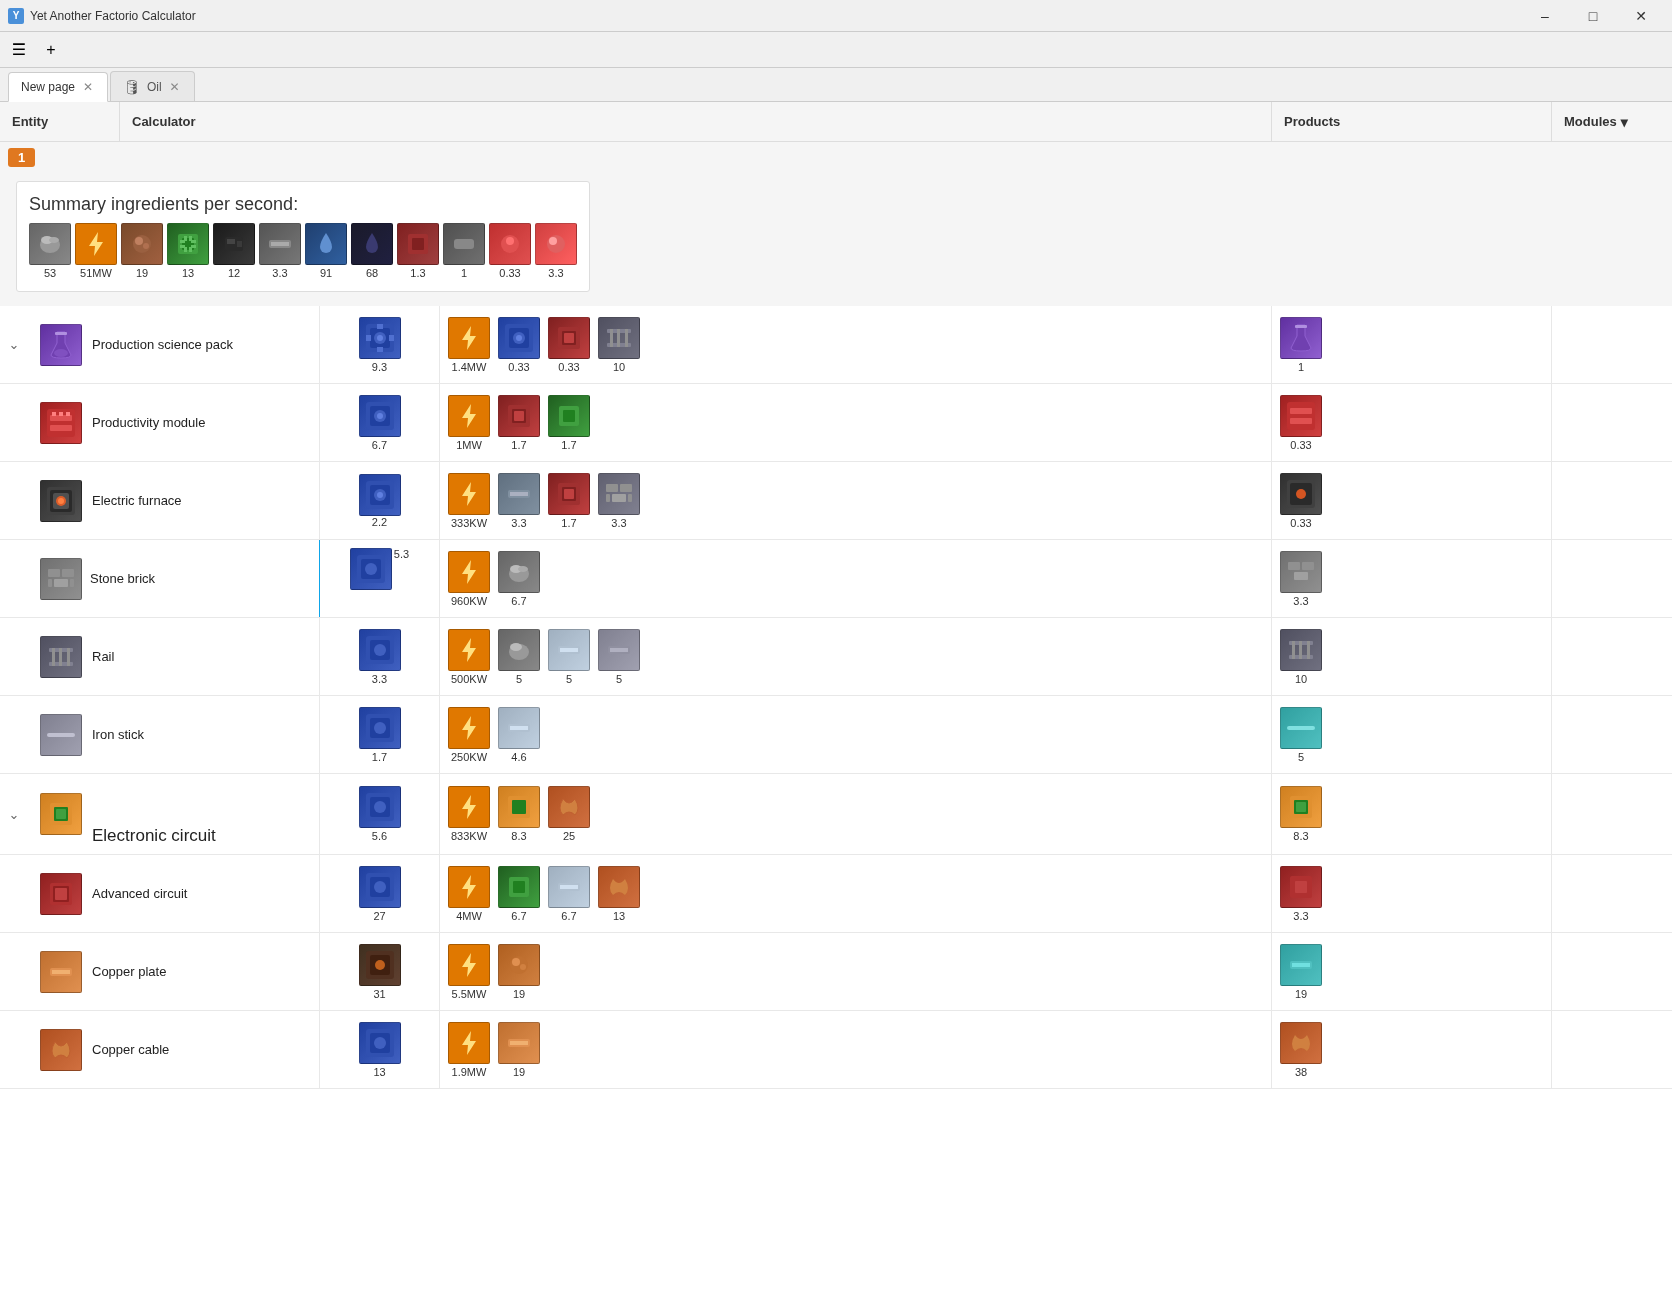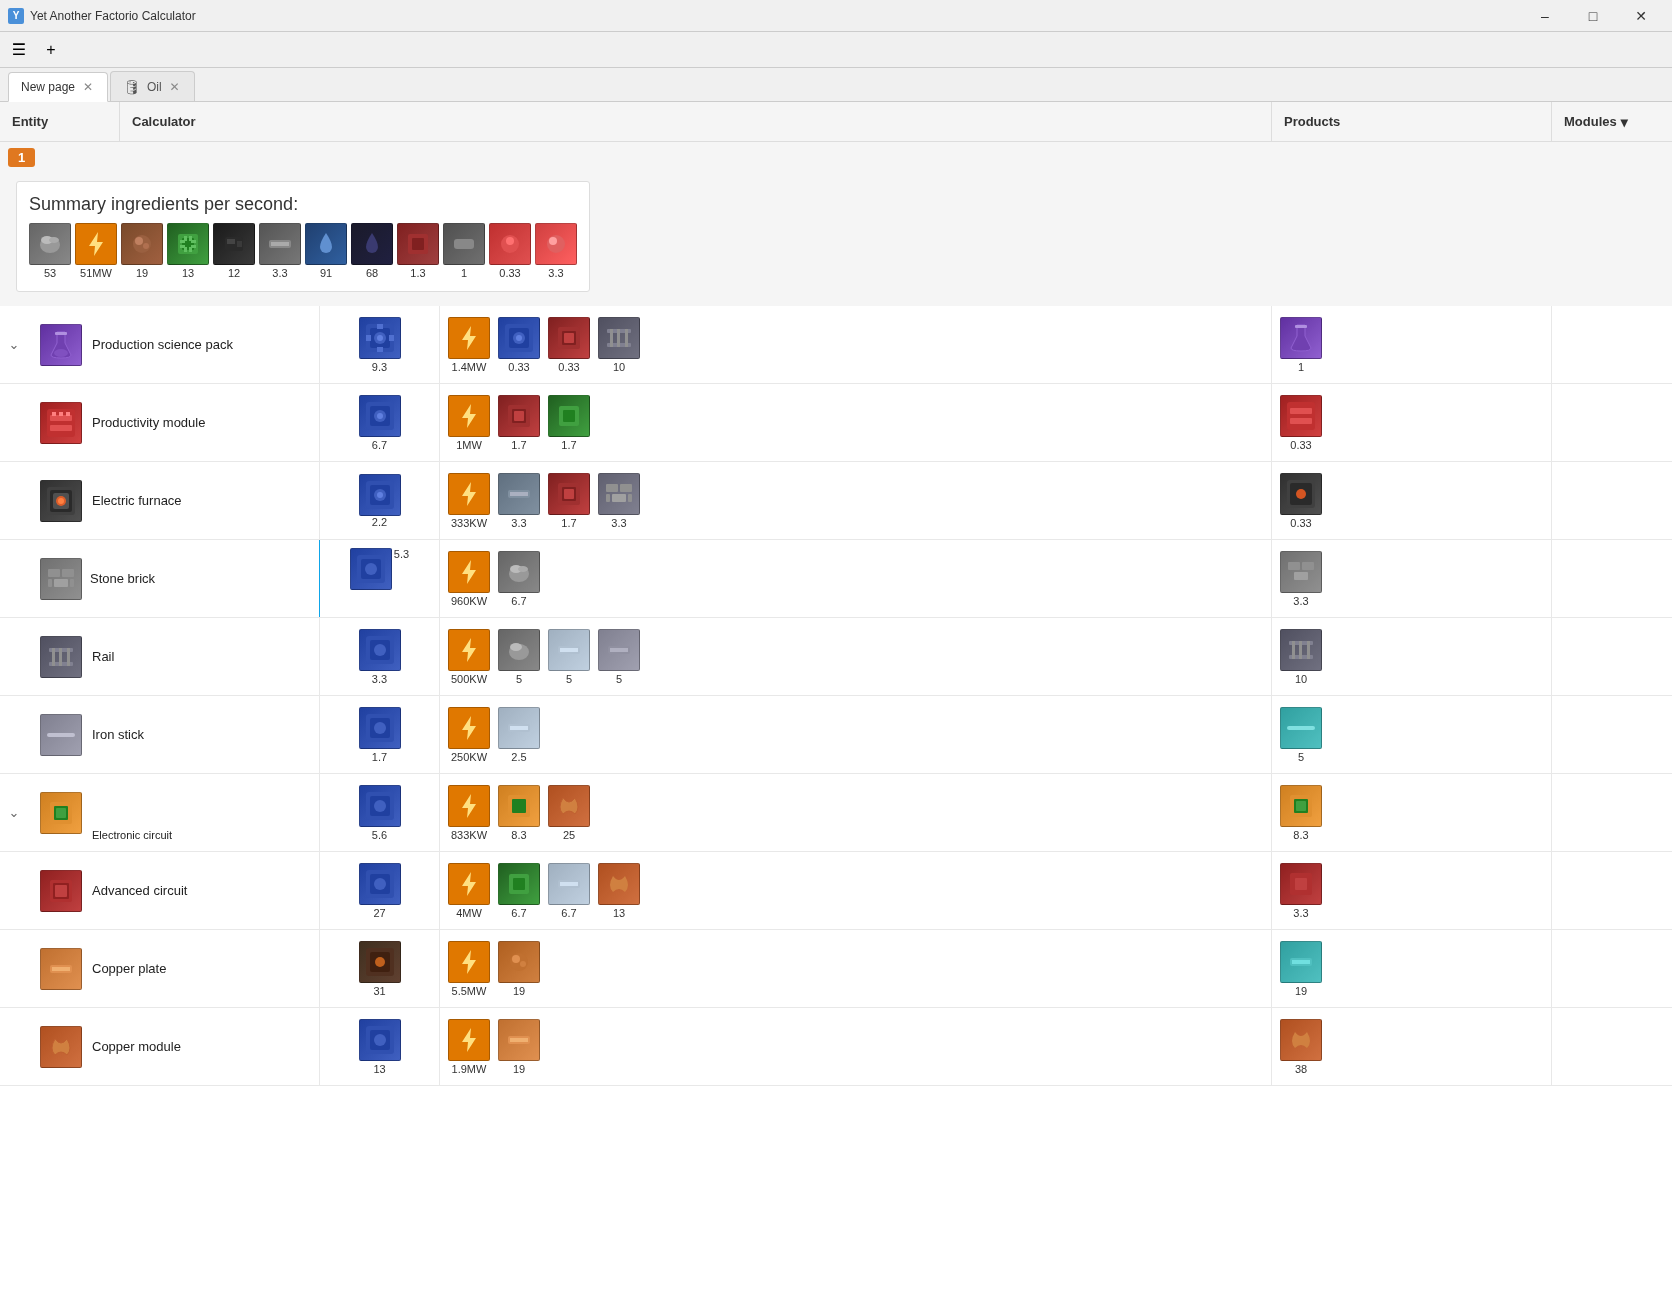--- a/index.html
+++ b/index.html
@@ -664,21 +664,21 @@
           </div>
           <span class="slot-label">250KW</span>
         </div>
         <div class="slot-container">
           <div class="fi" style="background:linear-gradient(135deg,#a0b0c0,#c0d0e0);">
             <svg width="28" height="22" viewBox="0 0 28 22">
                 <rect x="3" y="7" width="22" height="8" fill="#b0c0d0" rx="2"></rect>
                 <rect x="5" y="9" width="18" height="4" fill="#d0e0f0"></rect>
               </svg>
           </div>
-          <span class="slot-label">2.5</span>
+          <span class="slot-label">4.6</span>
         </div>
       </div>
       <div style="width:280px; padding:8px; display:flex; flex-wrap:wrap; align-items:center; gap:8px; border-right:1px solid #e8e8e8;">
         <div class="slot-container">
           <div class="fi" style="background:linear-gradient(135deg,#30a0a0,#50c0c0);">
             <svg width="32" height="12" viewBox="0 0 32 12">
                 <rect x="2" y="4" width="28" height="4" fill="#80e0e0" rx="2"></rect>
               </svg>
           </div>
           <span class="slot-label">5</span>
@@ -690,21 +690,21 @@
     <div class="recipe-row" style="display:flex; align-items:stretch; border-bottom:1px solid #e8e8e8; min-height:78px;">
       <div style="width:28px; display:flex; align-items:center; justify-content:center; cursor:pointer; color:#666; flex-shrink:0;">⌄</div>
       <div class="recipe-name-cell" style="width:292px; padding:8px 12px; display:flex; align-items:center; gap:10px; border-right:1px solid #e8e8e8;">
         <div class="fi" style="background:linear-gradient(135deg,#d08020,#f0a040);">
           <svg width="28" height="28" viewBox="0 0 28 28">
               <rect x="3" y="3" width="22" height="22" fill="#e09030" rx="2"></rect>
               <rect x="7" y="7" width="14" height="14" fill="#208020" rx="1"></rect>
               <rect x="9" y="9" width="10" height="10" fill="#40a040" rx="1"></rect>
             </svg>
         </div>
-        <span style="font-size:11px; color:#222;margin-top:44px;">Electronic circuit</span>
+        <span style="font-size:17px; color:#222;margin-top:44px;">Electronic circuit</span>
       </div>
       <div style="width:120px; padding:8px; display:flex; flex-direction:column; align-items:center; justify-content:center; border-right:1px solid #e8e8e8; gap:2px;">
         <div class="fi" style="background:linear-gradient(135deg,#2040a0,#4060c0);">
           <svg width="32" height="32" viewBox="0 0 32 32">
               <rect x="2" y="2" width="28" height="28" fill="#3050b0" rx="3"></rect>
               <rect x="6" y="6" width="20" height="20" fill="#2040a0" rx="2"></rect>
               <circle cx="16" cy="16" r="6" fill="#4060c0"></circle>
             </svg>
         </div>
         <span style="font-size:11px; color:#333;">5.6</span>
@@ -879,21 +879,21 @@
     </div>
 
     <div class="recipe-row" style="display:flex; align-items:stretch; border-bottom:1px solid #e8e8e8; min-height:78px;">
       <div style="width:28px; flex-shrink:0;"></div>
       <div class="recipe-name-cell" style="width:292px; padding:8px 12px; display:flex; align-items:center; gap:10px; border-right:1px solid #e8e8e8;">
         <div class="fi" style="background:linear-gradient(135deg,#b05020,#d07040);">
           <svg width="28" height="28" viewBox="0 0 28 28">
               <path d="M8 6 Q14 14 20 6 Q26 16 20 22 Q14 16 8 22 Q2 16 8 6Z" fill="#d08040" stroke="#c06030" stroke-width="1"></path>
             </svg>
         </div>
-        <span style="font-size:13px; color:#222;">Copper module</span>
+        <span style="font-size:13px; color:#222;">Copper cable</span>
       </div>
       <div style="width:120px; padding:8px; display:flex; flex-direction:column; align-items:center; justify-content:center; border-right:1px solid #e8e8e8; gap:2px;">
         <div class="fi" style="background:linear-gradient(135deg,#2040a0,#4060c0);">
           <svg width="32" height="32" viewBox="0 0 32 32">
               <rect x="2" y="2" width="28" height="28" fill="#3050b0" rx="3"></rect>
               <rect x="6" y="6" width="20" height="20" fill="#2040a0" rx="2"></rect>
               <circle cx="16" cy="16" r="6" fill="#4060c0"></circle>
             </svg>
         </div>
         <span style="font-size:11px; color:#333;">13</span>

